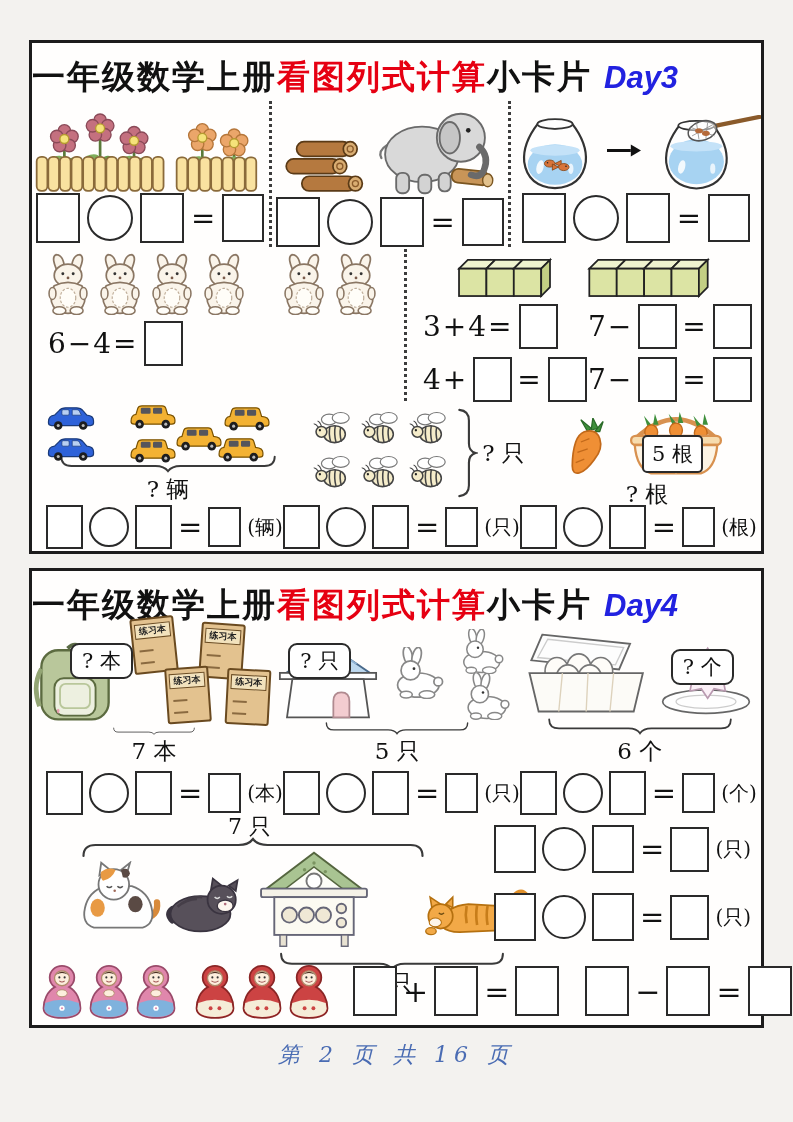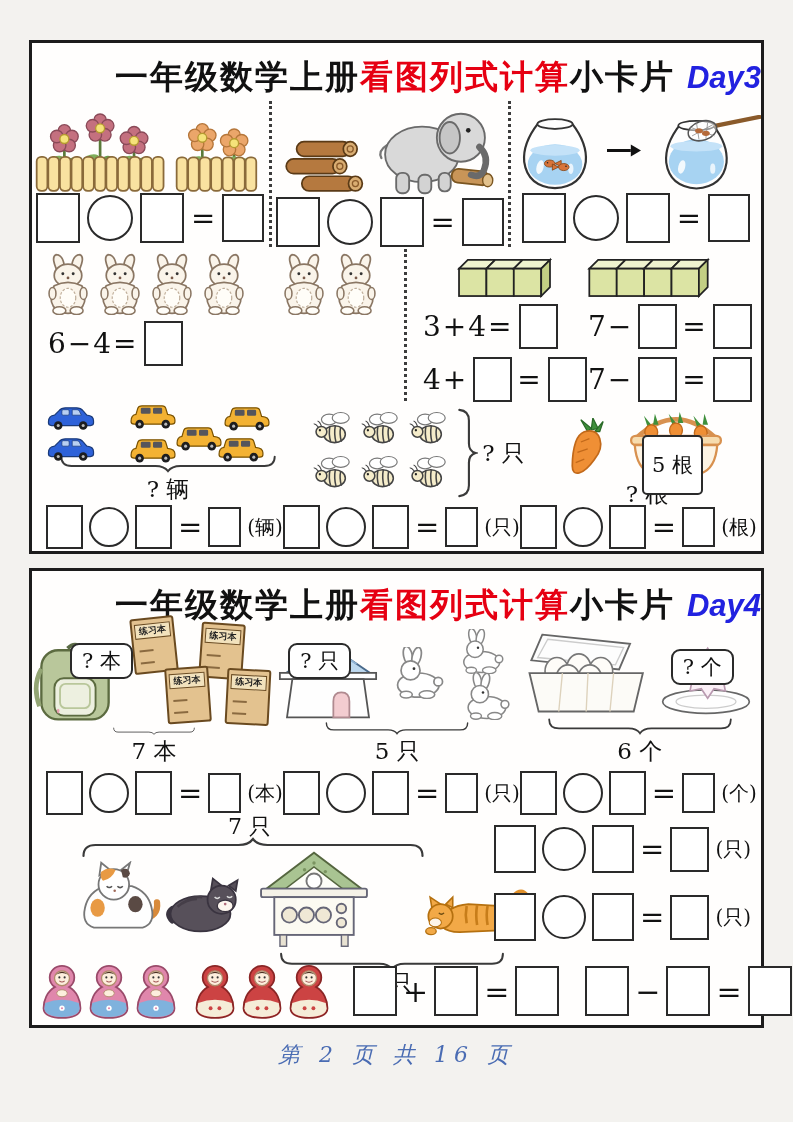--- a/index.html
+++ b/index.html
@@ -2,21 +2,21 @@
 <html><head>
 <meta charset="utf-8">
 <style>
   html,body{margin:0;padding:0;background:#f3f2ef;}
   .page{position:relative;width:793px;height:1122px;background:#f3f2ef;overflow:hidden;
         font-family:"Liberation Sans",sans-serif;color:#111;}
   .card{position:absolute;left:29px;width:729px;background:#fffefd;border:3px solid #1c1c1c;}
   #card-day3{top:40px;height:508px;}
   #card-day4{top:568px;height:454px;}
 
-  .card-title{text-align:right;font-weight:900;font-size:33px;letter-spacing:2px;padding-top:12px;white-space:nowrap;}
+  .card-title{text-align:left;font-weight:900;font-size:33px;letter-spacing:2px;padding-top:12px;white-space:nowrap;}
   .t-red{color:#e60012;}
   .t-day{color:#2222e0;font-style:italic;font-weight:bold;font-size:31px;margin-left:12px;letter-spacing:0;}
 
   
   .eq-row{display:flex;align-items:center;justify-content:center;gap:7px;}
   .bx1{width:40px;height:46px;border:2.4px solid #2a2a2a;background:#fff;}
   .ci1{width:42px;height:42px;border:2.4px solid #2a2a2a;border-radius:50%;background:#fff;}
   .ans1{width:38px;height:44px;border:2.4px solid #2a2a2a;background:#fff;}
   .sg{font-family:"DejaVu Serif",serif;font-size:29px;line-height:1;}
 
@@ -71,21 +71,21 @@
   .r3-eqs{position:absolute;right:10px;top:0;display:flex;flex-direction:column;gap:20px;padding-top:8px;}
 
   .d4-r4{position:absolute;top:390px;left:0;right:0;height:60px;display:flex;align-items:center;padding:0 8px;}
   .dolls{display:flex;align-items:flex-end;gap:3px;}
   .beq{display:flex;align-items:center;gap:6px;font-family:"DejaVu Serif",serif;font-size:30px;}
   .bx4{width:40px;height:46px;border:2.4px solid #2a2a2a;background:#fff;flex:none;}
 
   
   .tag{position:absolute;background:#fff;border:2.2px solid #2a2a2a;border-radius:9px;
        font-family:"DejaVu Serif",serif;font-size:21px;padding:2px 10px;white-space:nowrap;z-index:3;}
-  .tag-basket{border-radius:5px;padding:14px 8px;}
+  .tag-basket{border-radius:5px;padding:3px 8px;}
 
   
   .books{position:relative;width:154px;height:110px;}
   .book{position:absolute;width:44px;height:56px;background:#e3c28f;border:2px solid #6a4a20;border-radius:3px;box-sizing:border-box;}
   .book-tag{display:block;margin:4px auto 0;width:34px;text-align:center;font-size:9px;font-weight:bold;color:#222;
             background:#f2e2bd;border:1px solid #6a4a20;padding:1px 0;line-height:1.2;}
   .book-lines{position:absolute;left:5px;bottom:8px;width:14px;height:10px;
               border-top:2px solid #8a6a40;border-bottom:2px solid #8a6a40;}
 
   .rabbits{position:relative;width:134px;height:94px;}

